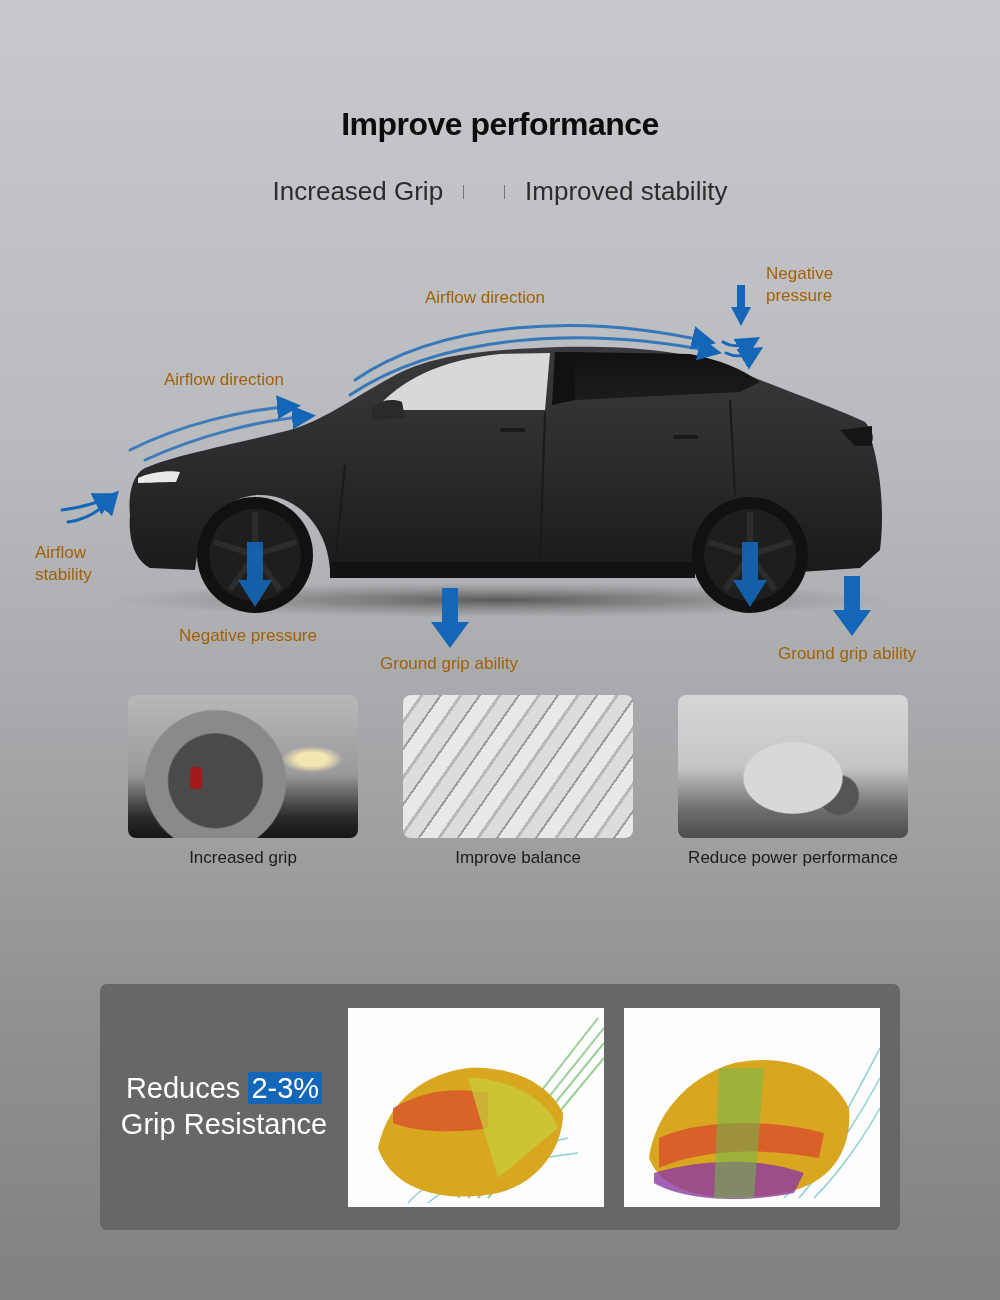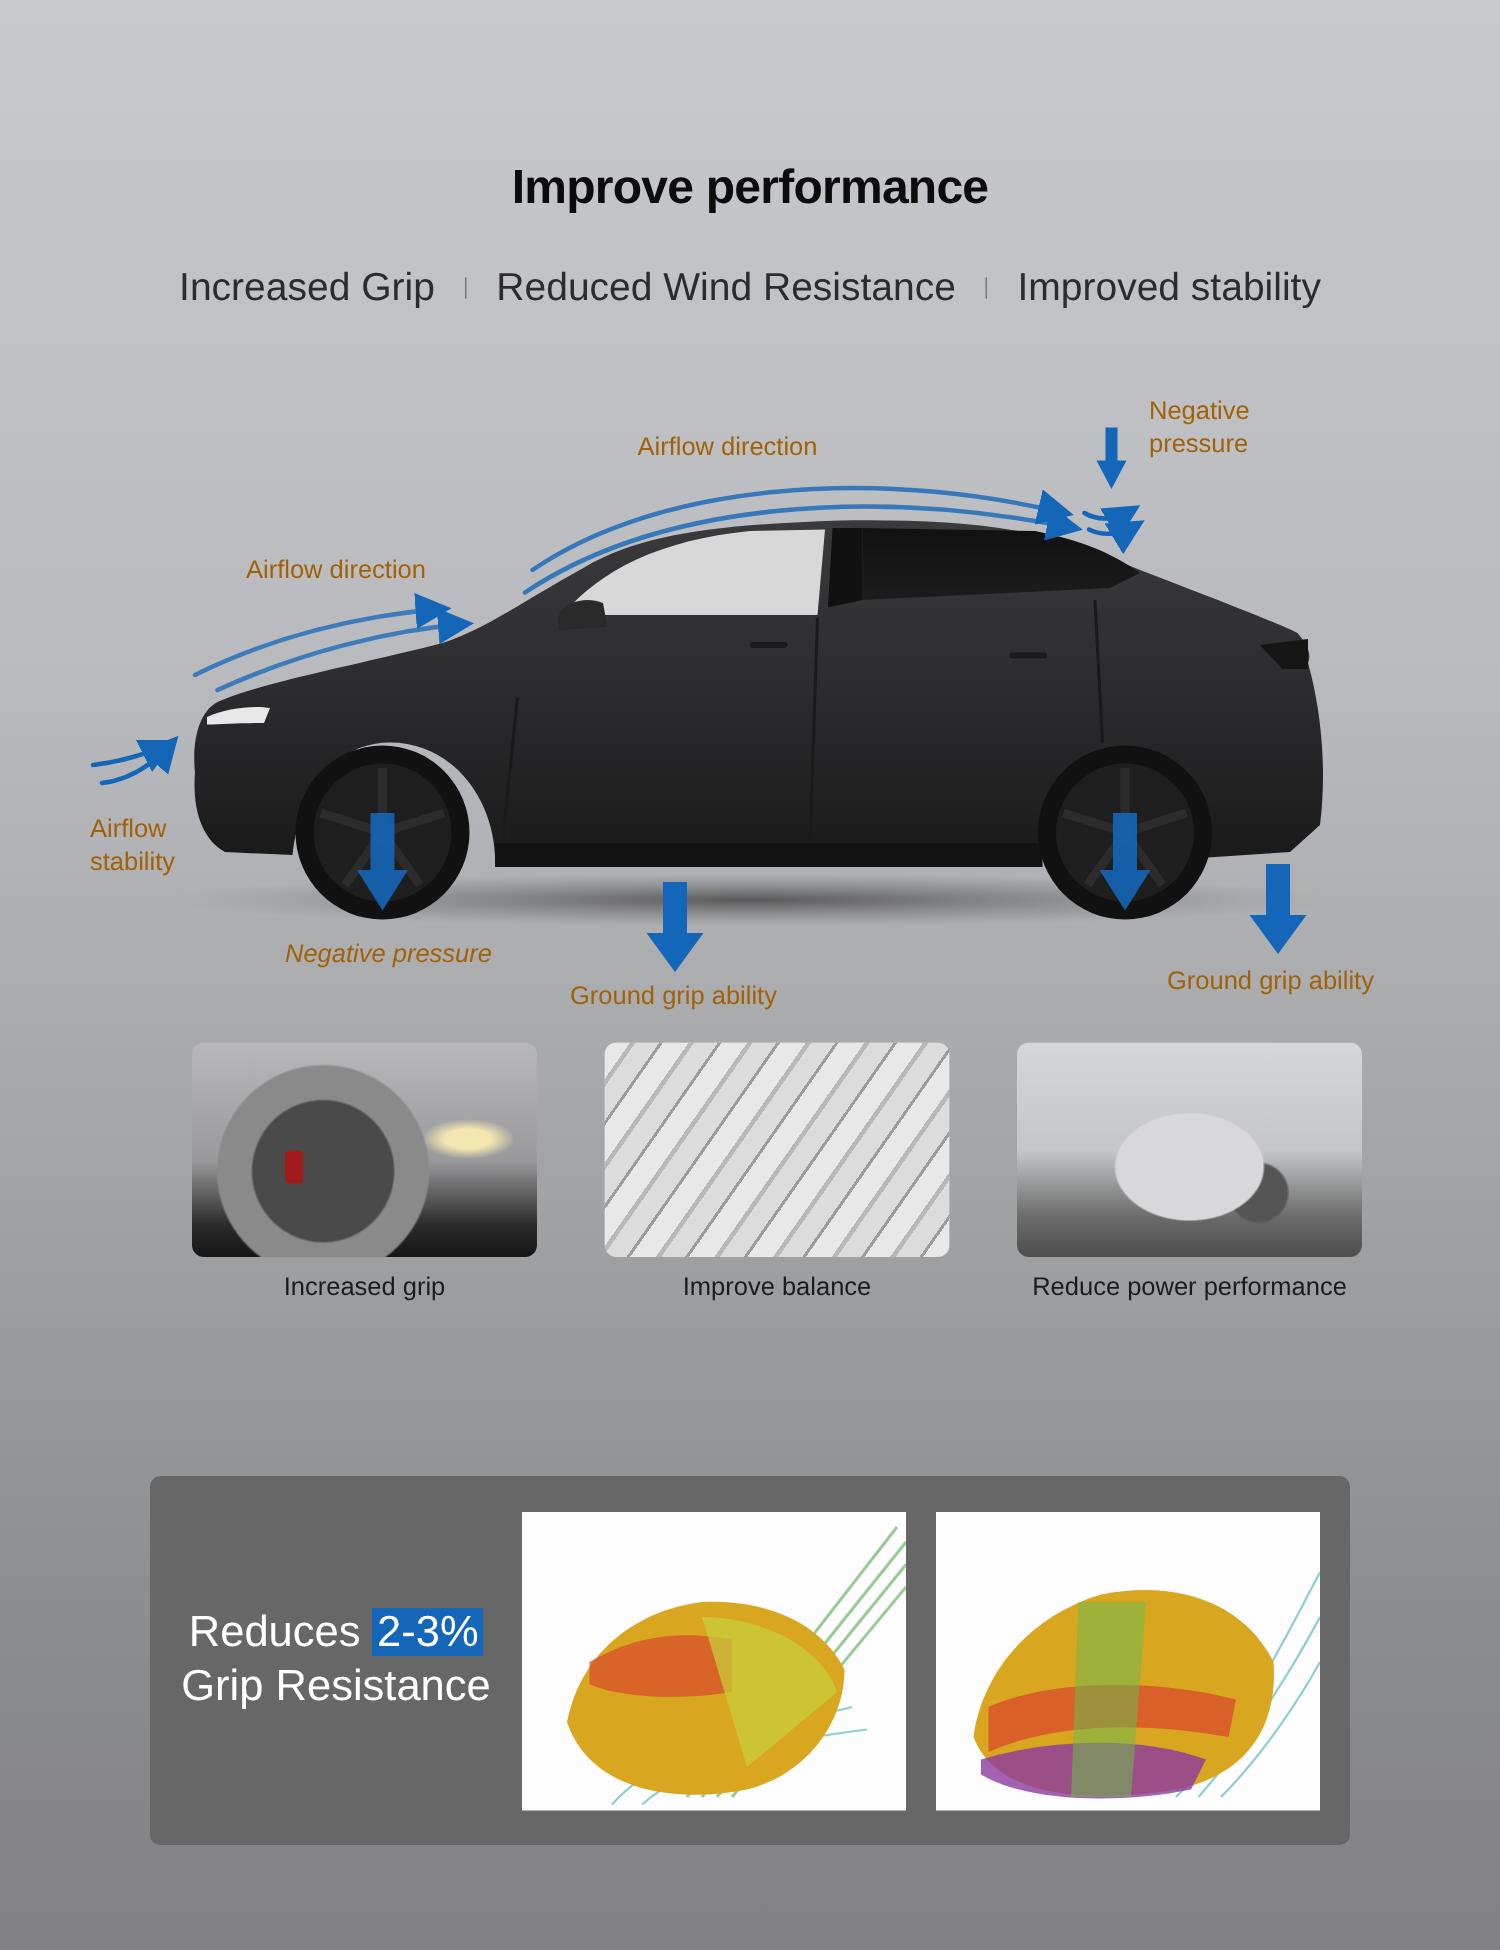--- a/index.html
+++ b/index.html
@@ -49,21 +49,20 @@
   }
 </style>
 </head>
 <body>
 
 <div class="title">Improve performance</div>
 
 <div class="subtitle">
   <span>Increased Grip</span>
   <span class="sep"></span>
-  <span>Reduced Wind Resistance</span>
   <span class="sep"></span>
   <span>Improved stability</span>
 </div>
 
 <div class="hero">
   <svg width="1000" height="440" viewBox="0 0 1000 440">
     <defs>
       <linearGradient id="body" x1="0" y1="0" x2="0" y2="1">
         <stop offset="0" stop-color="#3a3a3c"></stop>
         <stop offset="0.5" stop-color="#2c2c2e"></stop>
@@ -144,31 +143,31 @@
 
     <g fill="#1466b8">
       <path d="M737,35 L745,35 L745,57 L751,57 L741,76 L731,57 L737,57 Z"></path>
       <path d="M247,292 L263,292 L263,330 L272,330 L255,357 L238,330 L247,330 Z" opacity="0.9"></path>
       <path d="M442,338 L458,338 L458,372 L469,372 L450,398 L431,372 L442,372 Z"></path>
       <path d="M742,292 L758,292 L758,330 L767,330 L750,357 L733,330 L742,330 Z" opacity="0.9"></path>
       <path d="M844,326 L860,326 L860,360 L871,360 L852,386 L833,360 L844,360 Z"></path>
     </g>
   </svg>
 
-  <div class="label" style="left:60px; top:292px;">
+  <div class="label" style="left:35px; top:292px;">
     <div>Airflow</div>
     <div>stability</div>
   </div>
   <div class="label" style="left:164px; top:119px;">Airflow direction</div>
   <div class="label" style="left:425px; top:37px;">Airflow direction</div>
   <div class="label" style="left:766px; top:13px;">
     <div>Negative</div>
     <div>pressure</div>
   </div>
-  <div class="label" style="left:190px; top:375px;font-style:italic;">Negative pressure</div>
+  <div class="label" style="left:179px; top:375px;">Negative pressure</div>
   <div class="label" style="left:380px; top:403px;">Ground grip ability</div>
   <div class="label" style="left:778px; top:393px;">Ground grip ability</div>
 </div>
 
 <div class="features">
   <div class="feature">
     <div class="thumb" style="background: radial-gradient(circle at 38% 60%, #4a4a4a 0 28%, #8a8a8a 29% 42%, transparent 43%), radial-gradient(ellipse at 80% 45%, #f3e6b0 0 6%, transparent 12%), linear-gradient(180deg, #b8b8ba 0%, #9a9a9c 55%, #2b2b2b 85%, #151515 100%);">
       <div style="position:absolute; left:62px; top:72px; width:12px; height:22px; background:#a31a1a; border-radius:3px;"></div>
     </div>
     <div class="caption">Increased grip</div>

